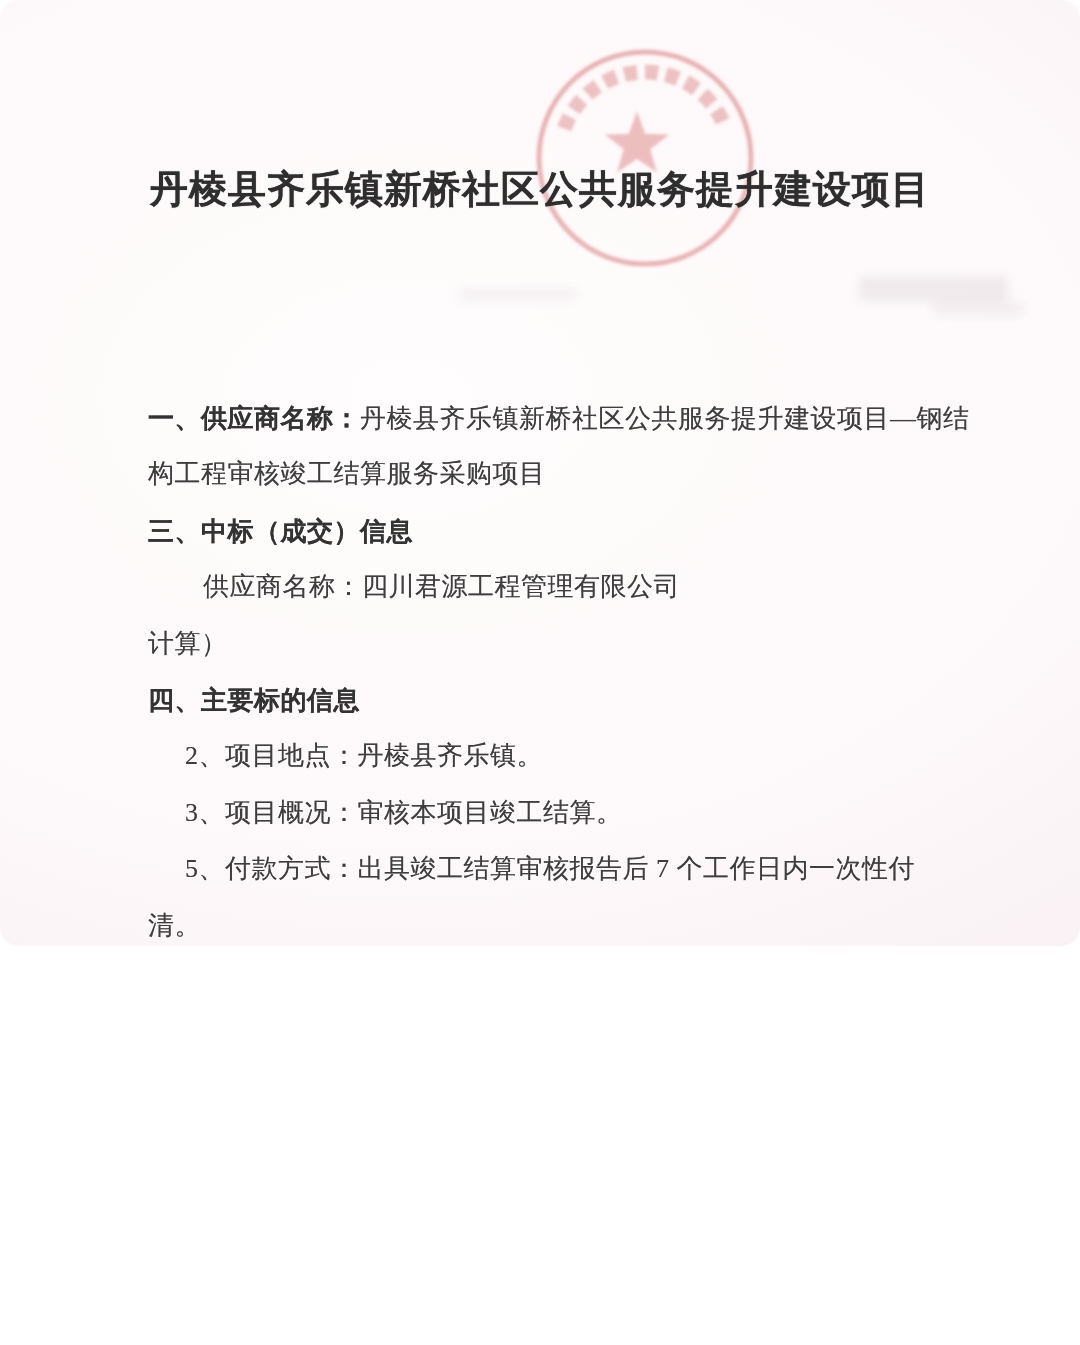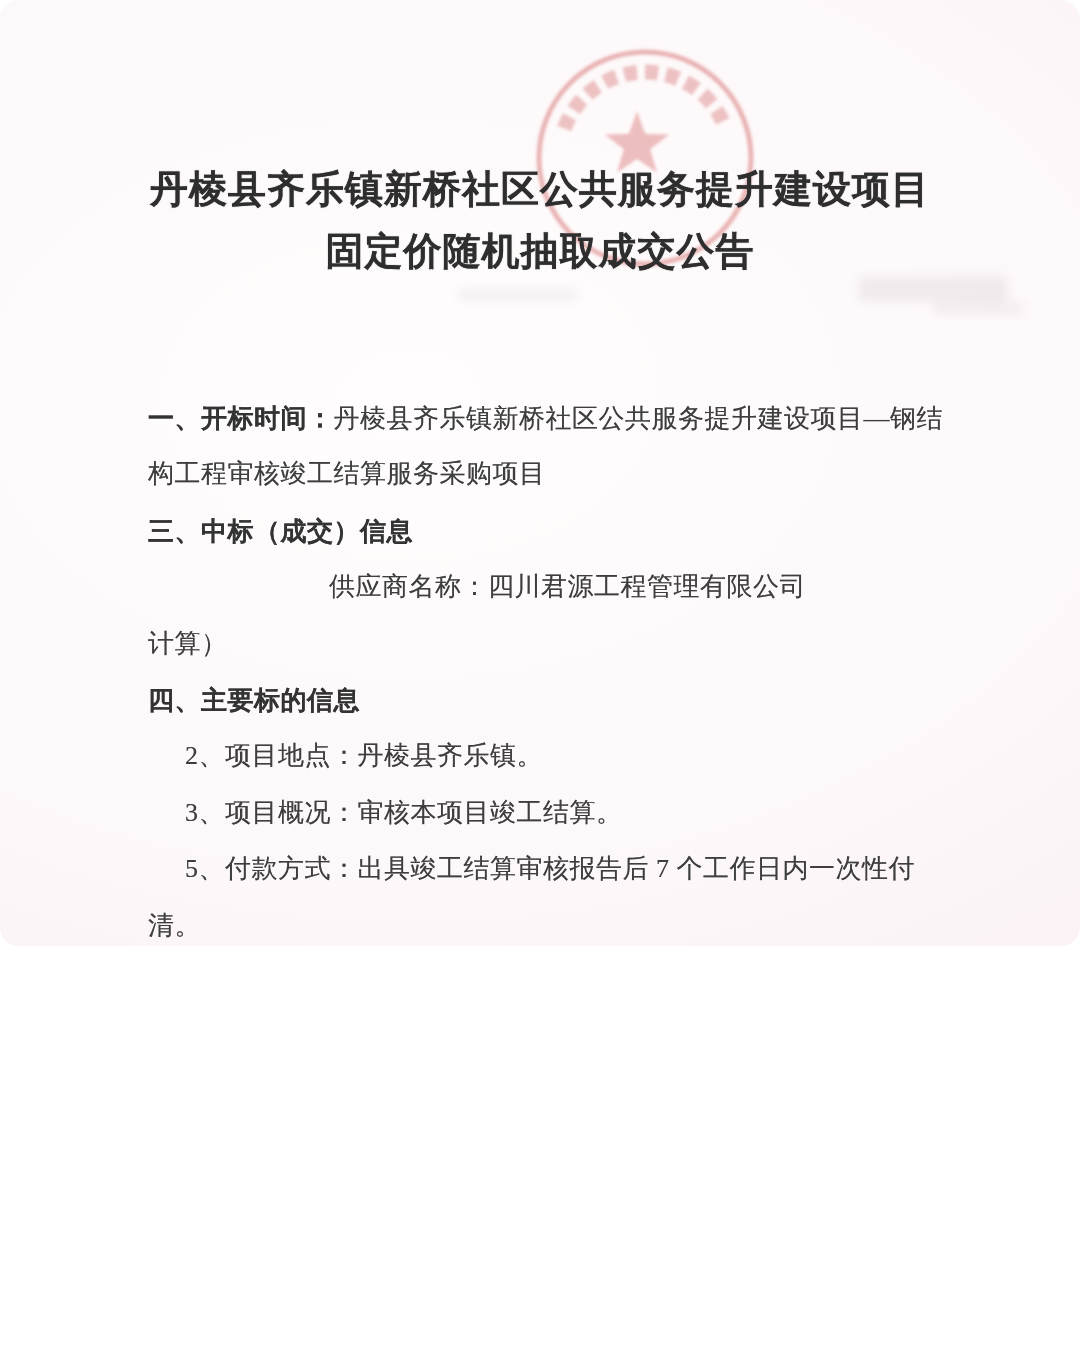--- a/index.html
+++ b/index.html
@@ -62,21 +62,21 @@
     width: 784px;
     z-index: 2;
     font-size: 26px;
     line-height: 56.4px;
     color: #3c3c3c;
     white-space: nowrap;
   }
   .line { height: 56.4px; }
   .indent-none { padding-left: 0; }
   .indent-num  { padding-left: 37px; }
-  .indent-sub  { padding-left: 55px; text-align: center; }
+  .indent-sub  { padding-left: 55px; }
 
   .seg-bold {
     font-family: "Liberation Sans", "DejaVu Sans", sans-serif;
     font-weight: 700;
     color: #333333;
     text-shadow: 0 0 0.6px rgba(50,50,50,0.8);
     letter-spacing: 0.5px;
   }
   .seg-reg {
     font-family: "Liberation Serif", "DejaVu Serif", serif;
@@ -104,26 +104,25 @@
       <polygon points="132,93 140.2,115.7 164.3,116.5 145.3,131.3 152,154.5 132,141 112,154.5 118.7,131.3 99.7,116.5 123.8,115.7" fill="rgba(212,100,100,0.40)"></polygon>
     </g>
   </svg>
 
   <div class="smudge smudge-a"></div>
   <div class="smudge smudge-b"></div>
   <div class="smudge smudge-c"></div>
 
   <div class="title-block">
     <div>丹棱县齐乐镇新桥社区公共服务提升建设项目</div>
-    <div>固定价随机抽取成交公告</div>
   </div>
 
   <div class="doc-body">
     <div class="line indent-none">
-      <span class="seg-bold">一、开标时间：</span><span class="seg-reg">丹棱县齐乐镇新桥社区公共服务提升建设项目—钢结</span>
+      <span class="seg-bold">一、供应商名称：</span><span class="seg-reg">丹棱县齐乐镇新桥社区公共服务提升建设项目—钢结</span>
     </div>
 
     <div class="line indent-none">
       <span class="seg-reg">构工程审核竣工结算服务采购项目</span>
     </div>
 
 
     <div class="line indent-none">
       <span class="seg-bold">三、中标（成交）信息</span>
     </div>

